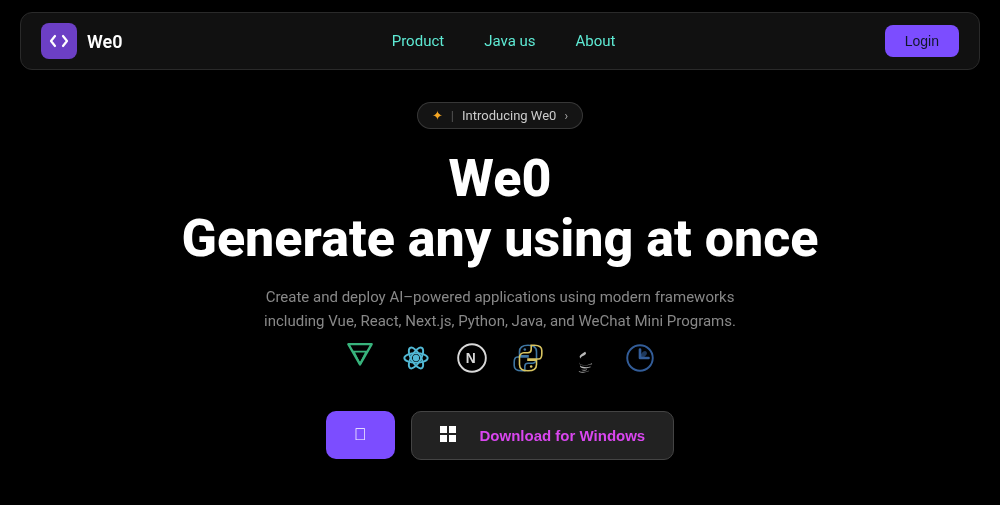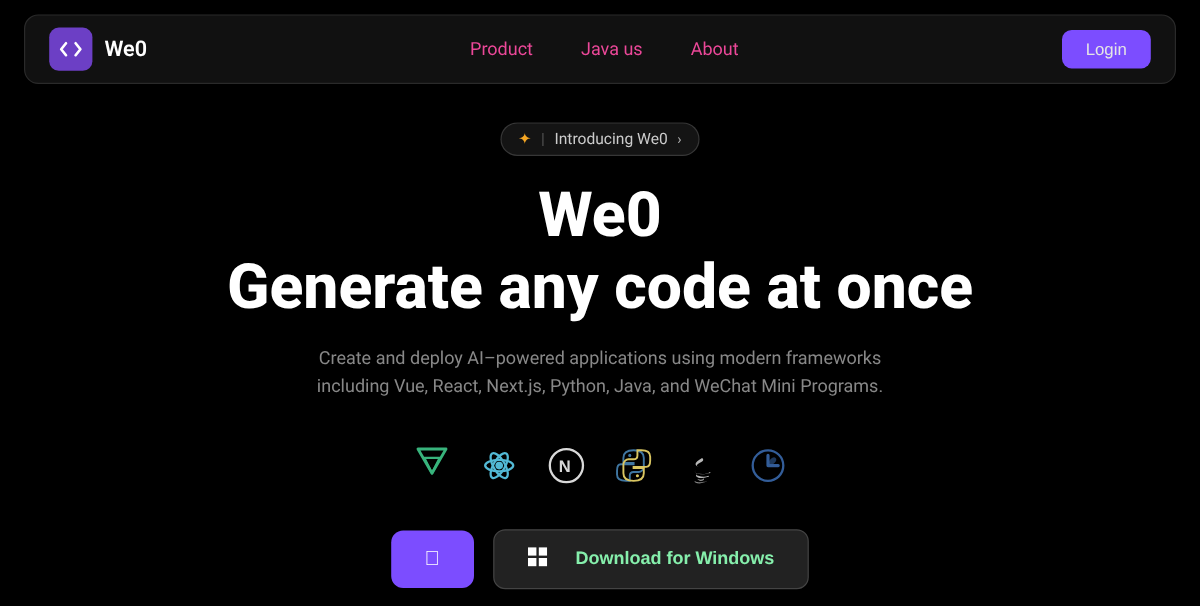--- a/index.html
+++ b/index.html
@@ -51,29 +51,29 @@
       color: #fff;
     }
 
     .nav-center {
       display: flex;
       align-items: center;
       gap: 40px;
     }
 
     .nav-link {
-      color: #ec4899;
+      color: #5eead4;
       font-size: 15px;
       cursor: pointer;
       text-decoration: none;
     }
 
     .login-btn {
       background: #7c4dff;
-      color: #e5e5e5;
+      color: #0f172a;
       border: none;
       border-radius: 8px;
       padding: 8px 20px;
       font-size: 14px;
       cursor: pointer;
       font-weight: 500;
     }
 
     
     .hero {
@@ -121,21 +121,21 @@
       color: #fff;
     }
 
     
     .hero-subtitle {
       text-align: center;
       color: #888;
       font-size: 15px;
       line-height: 1.6;
       max-width: 480px;
-      margin-bottom: 37px;
+      margin-bottom: 8px;
     }
 
     
     .tech-icons {
       display: flex;
       align-items: center;
       gap: 22px;
       margin-bottom: 28px;
     }
 
@@ -168,21 +168,21 @@
       font-size: 15px;
       font-weight: 600;
       cursor: pointer;
       display: flex;
       align-items: center;
       gap: 8px;
     }
 
     .btn-windows {
       background: #222;
-      color: #86efac;
+      color: #d946ef;
       border: 1px solid #444;
       border-radius: 10px;
       padding: 14px 28px;
       font-size: 15px;
       font-weight: 600;
       cursor: pointer;
       display: flex;
       align-items: center;
       gap: 24px;
     }
@@ -221,21 +221,21 @@
   <div class="badge">
     <span class="badge-icon">✦</span>
     <span style="color:#555;">|</span>
     <span>Introducing We0</span>
     <span class="badge-arrow">›</span>
   </div>
 
   <div class="hero-title">
     <h1>
       <span>We0</span><br>
-      <span>Generate any code at once</span>
+      <span>Generate any using at once</span>
     </h1>
   </div>
 
   <p class="hero-subtitle">Create and deploy AI–powered applications using modern frameworks including Vue, React, Next.js, Python, Java, and WeChat Mini Programs.</p>
 
   <div class="tech-icons">
 
     <span class="tech-icon vue">
       <svg class="icon-svg" viewBox="0 0 32 32" fill="none">
         <polygon points="16,3 27,3 16,22 5,3" fill="none" stroke="#42d392" stroke-width="2.2" stroke-linejoin="round"></polygon>

